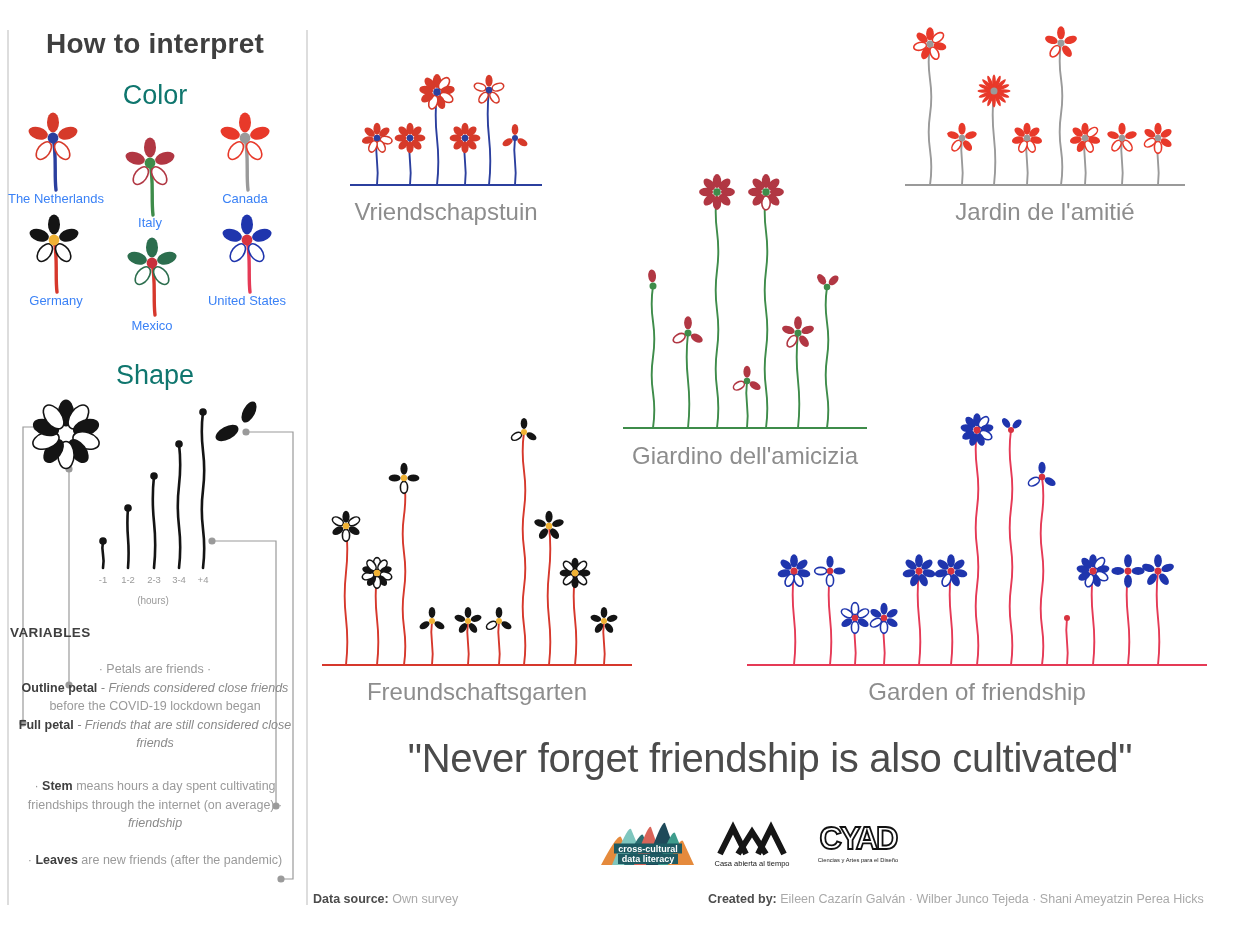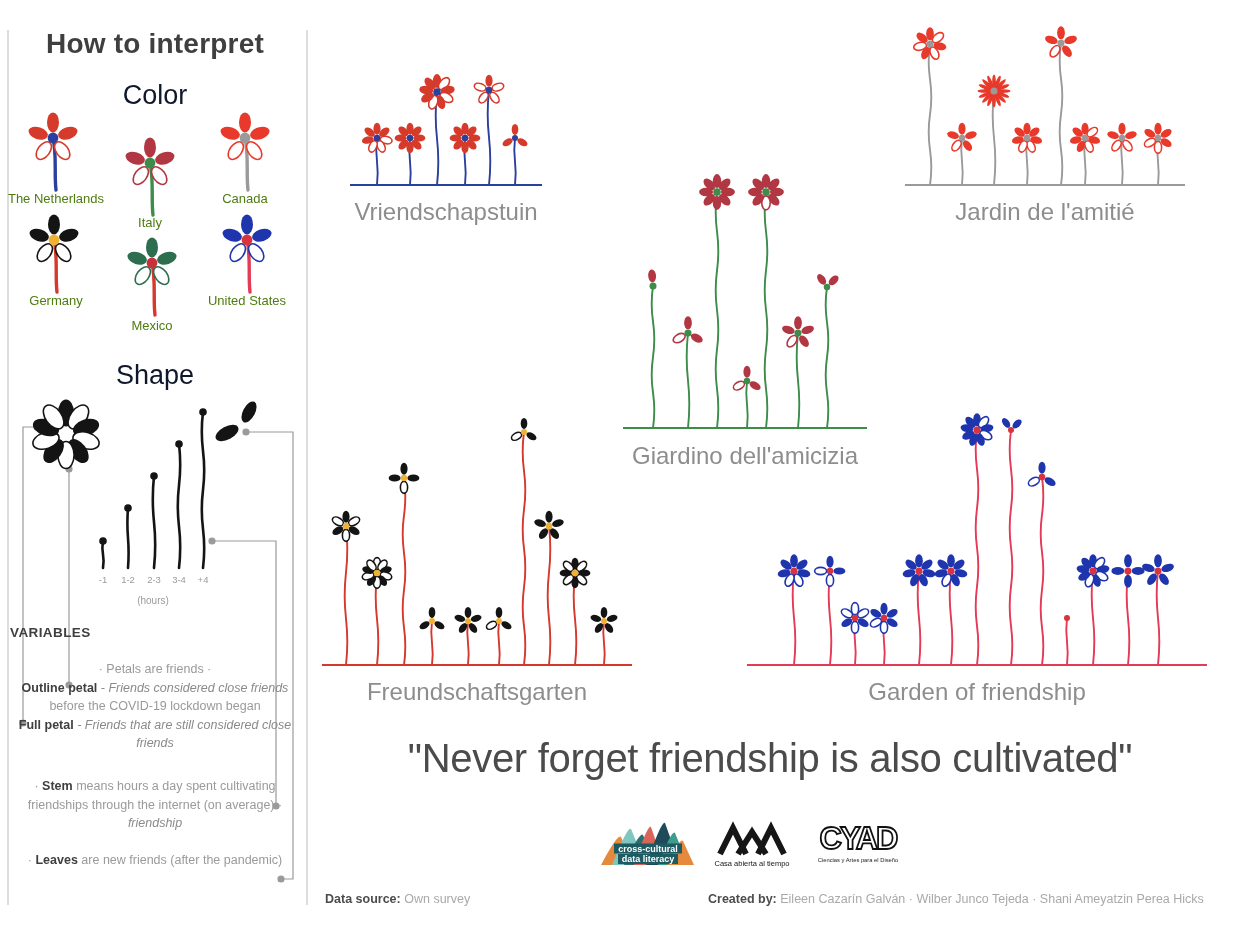--- a/index.html
+++ b/index.html
@@ -3,24 +3,24 @@
 <meta charset="utf-8">
 <style>
   html,body{margin:0;padding:0;background:#fff;}
   .canvas{position:relative;width:1236px;height:926px;background:#fff;overflow:hidden;
           font-family:"Liberation Sans", sans-serif;}
   .abs{position:absolute;}
   
   .h1{position:absolute;left:10px;top:28px;width:290px;text-align:center;
       font-size:28px;font-weight:700;color:#3f3f3f;letter-spacing:.2px;}
   .h2{position:absolute;left:10px;width:290px;text-align:center;
-      font-size:27px;font-weight:400;color:#0f172a;}
+      font-size:27px;font-weight:400;color:#0f766e;}
   .color-title{top:80px;}
   .shape-title{top:360px;}
-  .cty{position:absolute;font-size:13px;color:#4d7c0f;text-align:center;}
+  .cty{position:absolute;font-size:13px;color:#3b82f6;text-align:center;}
   .cty0{left:6px;top:191px;width:100px;}
   .cty1{left:100px;top:215px;width:100px;}
   .cty2{left:195px;top:191px;width:100px;}
   .cty3{left:6px;top:293px;width:100px;}
   .cty4{left:102px;top:318px;width:100px;}
   .cty5{left:197px;top:293px;width:100px;}
   .vars-title{position:absolute;left:10px;top:625px;width:290px;text-align:left;
       font-size:13.5px;font-weight:700;color:#3f3f3f;letter-spacing:.4px;}
   .vars{position:absolute;left:14px;top:660px;width:282px;text-align:center;
       font-size:12.5px;color:#9a9a9a;}
@@ -673,19 +673,19 @@
       <path d="M28,36 L42,14 L56,36"></path>
     </g>
     <text x="42" y="48" text-anchor="middle" font-size="7.5" fill="#161616">Casa abierta al tiempo</text>
   </svg>
 
   <svg class="abs" style="left:812px;top:818px;" width="92" height="52" viewBox="0 0 92 52">
     <text x="46" y="31" text-anchor="middle" font-size="31" font-weight="bold" letter-spacing="-2" fill="#ffffff" stroke="#111" stroke-width="1.8">CYAD</text>
     <text x="46" y="44" text-anchor="middle" font-size="5.8" fill="#222">Ciencias y Artes para el Diseño</text>
   </svg>
 
-  <div class="footer" style="left:325px;">
+  <div class="footer" style="left:313px;">
     <span class="f-label">Data source:</span><span class="f-val"> Own survey</span>
   </div>
   <div class="footer" style="left:708px;">
     <span class="f-label">Created by:</span><span class="f-val"> Eileen Cazarín Galván · Wilber Junco Tejeda · Shani Ameyatzin Perea Hicks</span>
   </div>
 </div>
 
 </body></html>

